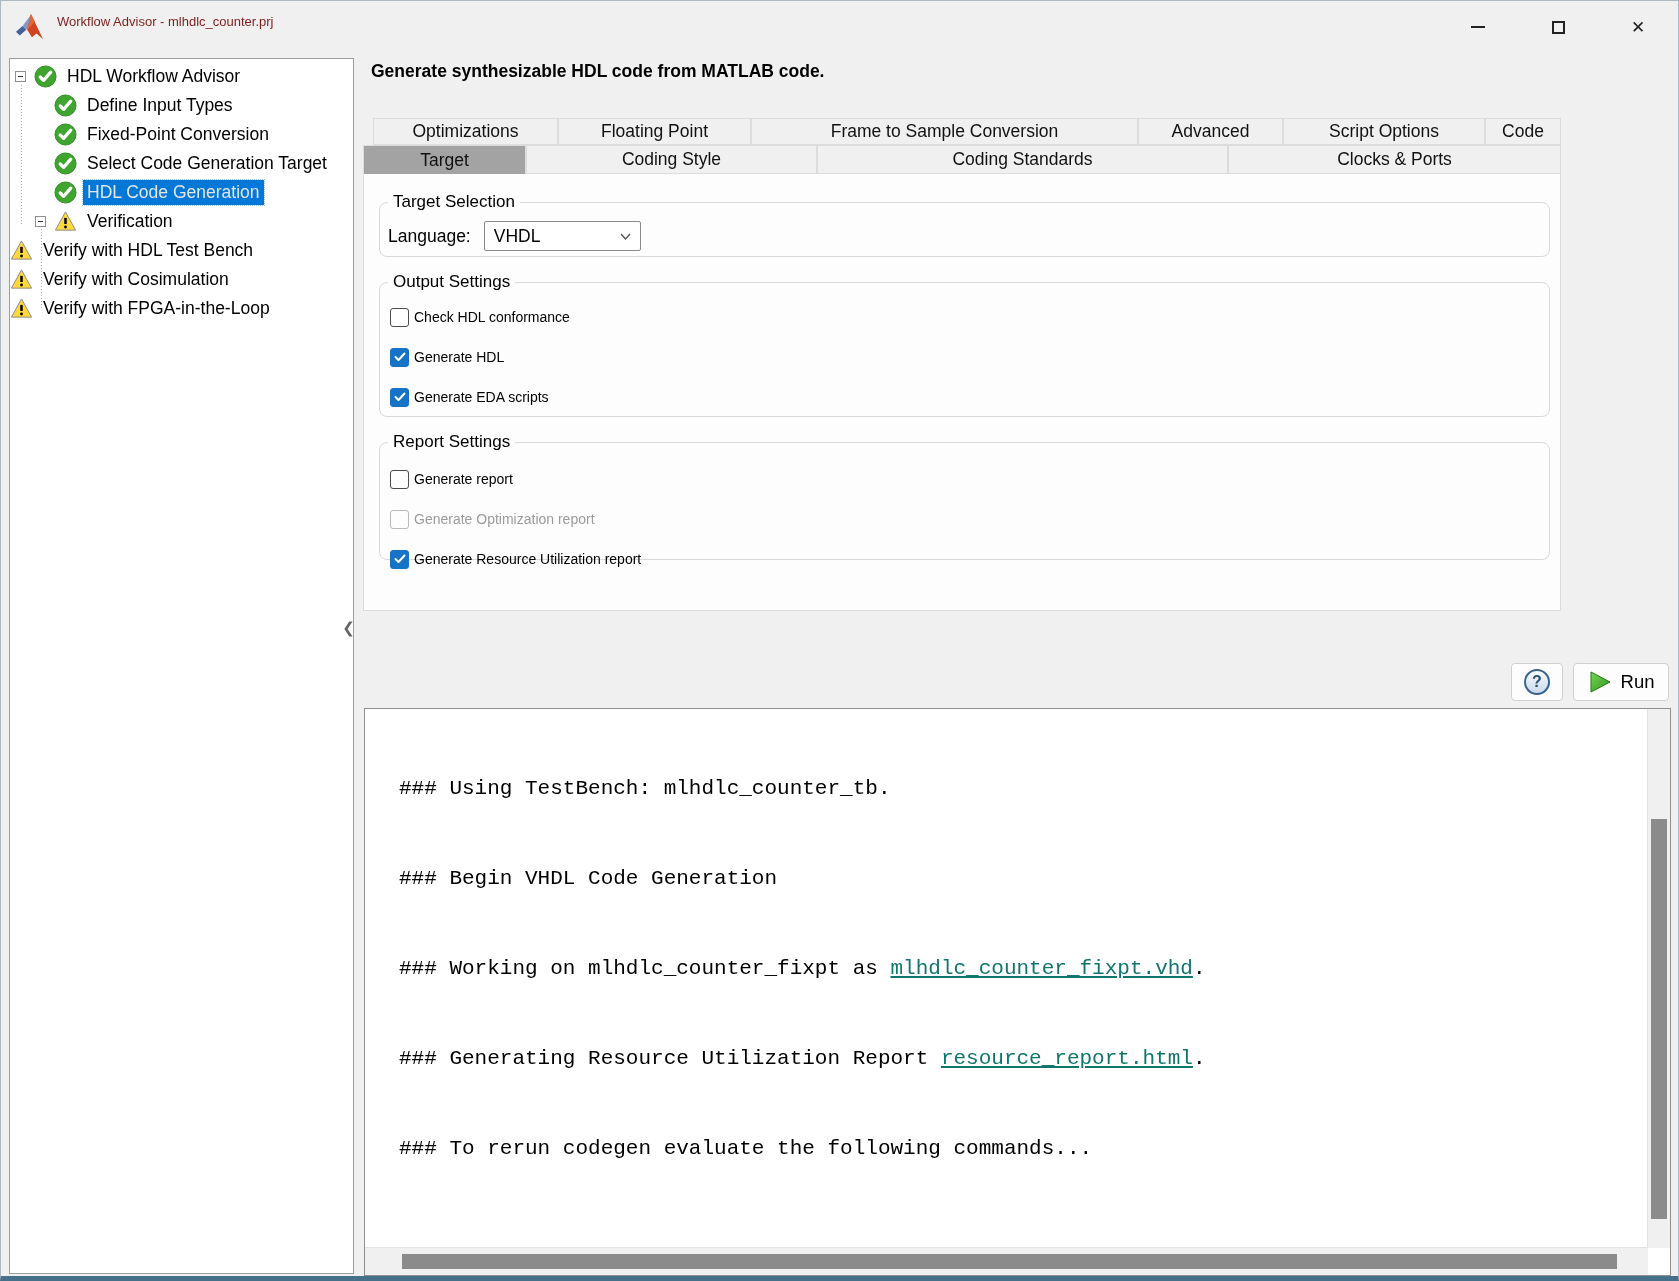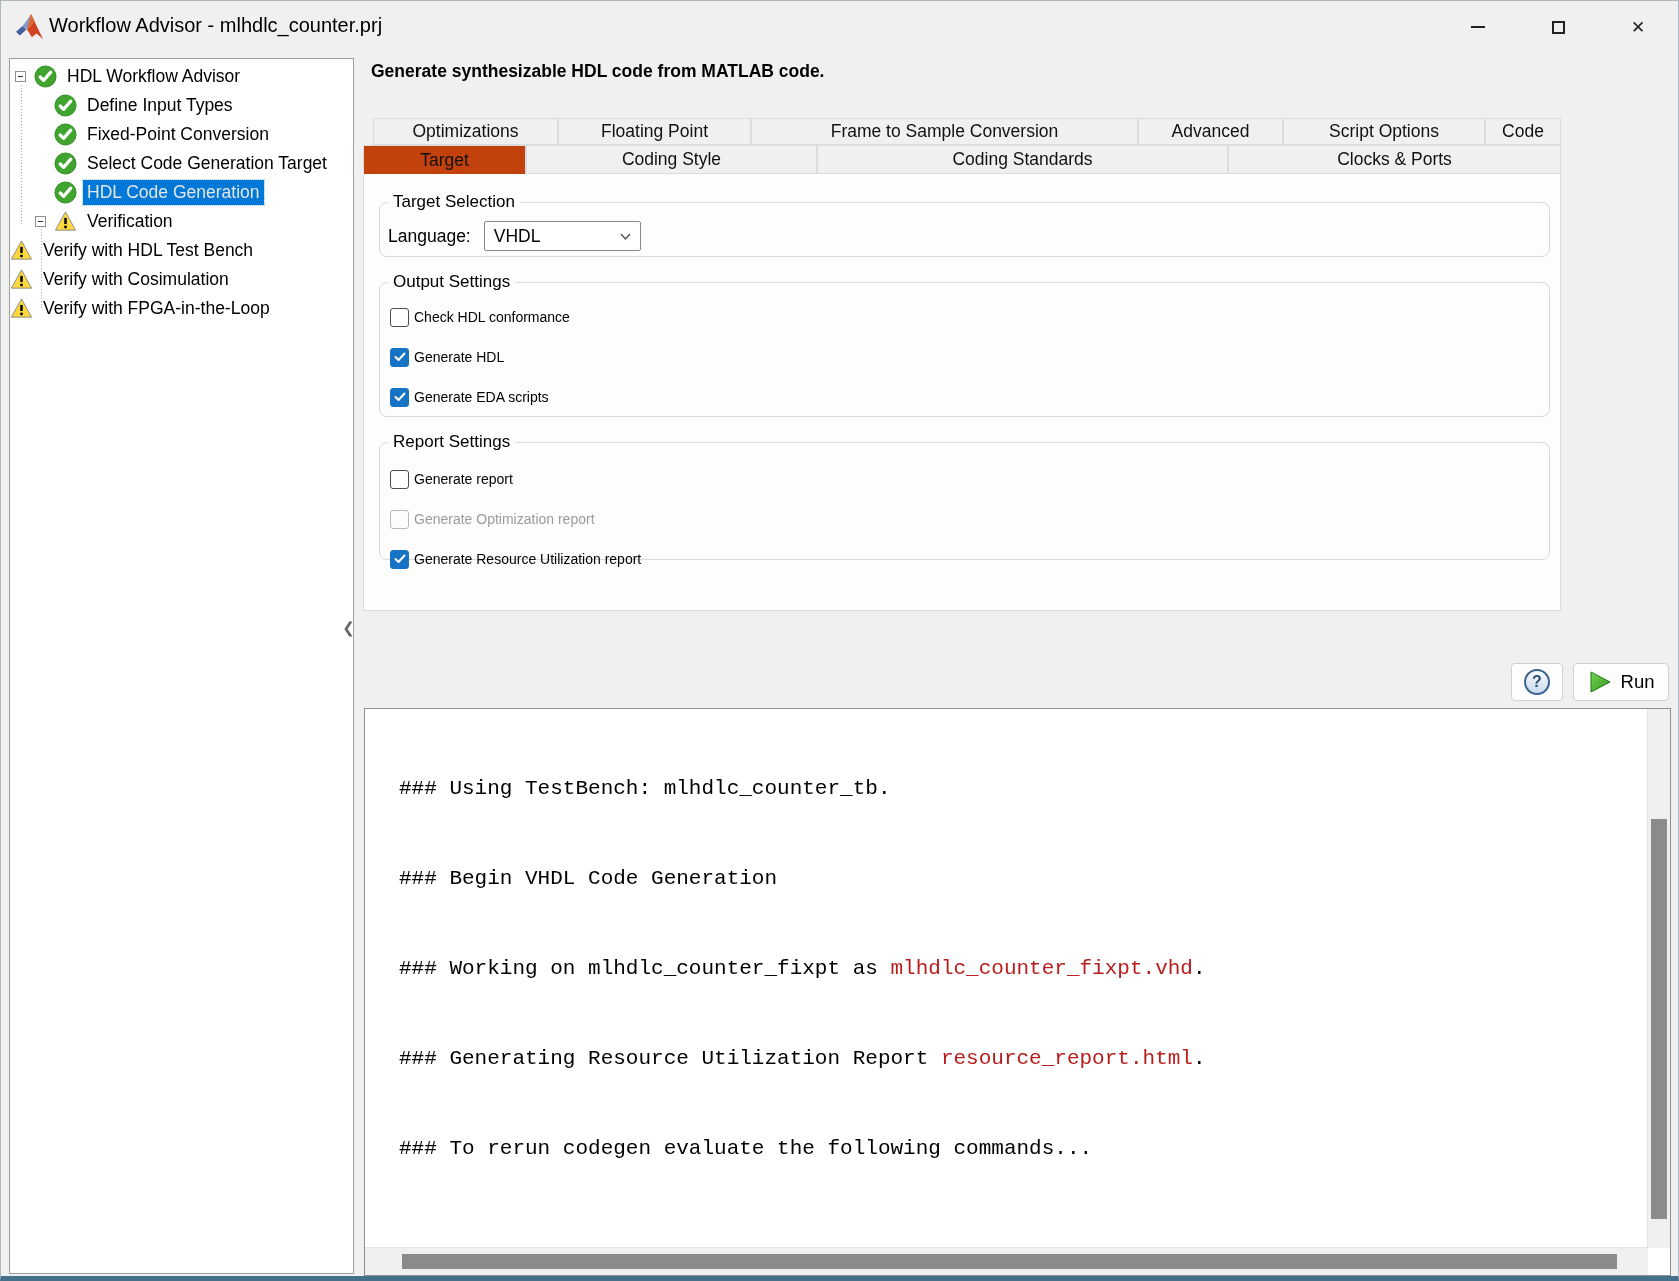--- a/index.html
+++ b/index.html
@@ -4,21 +4,21 @@
 <style>
   html,body { margin:0; padding:0; background:#d8d8d8; }
   .window {
     position:relative; width:1679px; height:1281px; box-sizing:border-box;
     background:#f0f0f0; border:1px solid #aeb8bf; border-bottom:5px solid #44708a;
     font-family:"Liberation Sans", sans-serif; overflow:hidden; color:#000;
   }
   
   .titlebar { position:absolute; left:0; top:0; width:100%; height:52px; }
   .app-icon { position:absolute; left:14px; top:12px; width:30px; height:28px; }
-  .title-text { position:absolute; left:48px; top:13px; font-size:20px; color:#000000; white-space:nowrap; }
+  .title-text { position:absolute; left:56px; top:13px; font-size:13px; color:#7f1d1d; white-space:nowrap; }
   .win-controls { position:absolute; right:17px; top:0; height:52px; display:flex; gap:34px; align-items:center; }
   .win-btn { width:46px; height:52px; display:flex; align-items:center; justify-content:center; }
   .min-bar { width:14px; height:2px; background:#222; }
   .max-box { width:13px; height:13px; border:2px solid #222; box-sizing:border-box; }
   .close-glyph { font-size:17px; color:#222; }
   
   .tree-panel {
     position:absolute; left:8px; top:57px; width:345px; height:1216px; box-sizing:border-box;
     background:#fff; border:1px solid #9e9e9e; padding-top:3px; overflow:hidden;
   }
@@ -49,21 +49,21 @@
   .tabs-row1 { left:372px; top:117px; height:42px; z-index:2; }
   .tabs-row2 { left:362px; top:144px; height:29px; z-index:2; }
   .tab {
     box-sizing:border-box; border:1px solid #dcdcdc; background:#f0f0f0; display:flex;
     align-items:center; justify-content:center; font-size:17.5px; color:#111; cursor:pointer;
   }
   .tabs-row1 .tab { height:27px; }
   .tabs-row2 .tab { height:29px; }
   .t-opt{width:185px}.t-float{width:193px}.t-frame{width:387px}.t-adv{width:145px}.t-script{width:202px}.t-code{width:76px}
   .t-target{width:163px}.t-style{width:291px}.t-standards{width:411px}.t-ports{width:333px}
-  .tab.selected { background:#c2410c; height:30px; border-bottom:1px solid #fdfdfd; z-index:3; }
+  .tab.selected { background:#a3a3a3; height:30px; border-bottom:1px solid #fdfdfd; z-index:3; }
   .tabpane {
     position:absolute; left:362px; top:172px; width:1198px; height:438px; box-sizing:border-box;
     background:#fdfdfd; border:1px solid #dcdcdc; z-index:1;
   }
   .group { position:absolute; left:15px; width:1171px; box-sizing:border-box; border:1px solid #d9d9d9; border-radius:8px; }
   .g-target { top:28px; height:55px; }
   .g-output { top:108px; height:135px; }
   .g-report { top:268px; height:118px; }
   .legend { position:absolute; top:-11px; left:8px; background:#fdfdfd; padding:0 5px; font-size:17px; }
   .lang-row { position:absolute; left:8px; top:18px; height:30px; display:flex; align-items:center; }
@@ -100,21 +100,21 @@
     position:absolute; left:363px; top:707px; width:1307px; height:568px; box-sizing:border-box;
     background:#fff; border:1px solid #8f8f8f;
   }
   .log-content {
     position:absolute; left:0; top:0; right:22px; bottom:27px; overflow:hidden;
     padding:5px 0 0 34px; font-family:"Liberation Mono", monospace; font-size:21px;
     line-height:30px; white-space:pre; color:#000;
   }
   .log-line { height:30px; }
   .log-line.blank { height:16px; }
-  .log-link { color:#b91c1c; cursor:pointer; }
+  .log-link { color:#0f766e; text-decoration:underline; cursor:pointer; }
   .v-scroll { position:absolute; right:0; top:0; width:22px; bottom:27px; background:#f0f0f0; border-left:1px solid #e3e3e3; }
   .v-thumb { position:absolute; left:3px; right:3px; top:110px; height:400px; background:#8b8b8b; }
   .h-scroll { position:absolute; left:0; right:22px; bottom:0; height:27px; background:#f0f0f0; border-top:1px solid #e3e3e3; }
   .h-thumb { position:absolute; left:37px; width:1215px; top:6px; height:15px; background:#8b8b8b; }
 </style>
 </head>
 <body>
 
 <div class="window">
 

